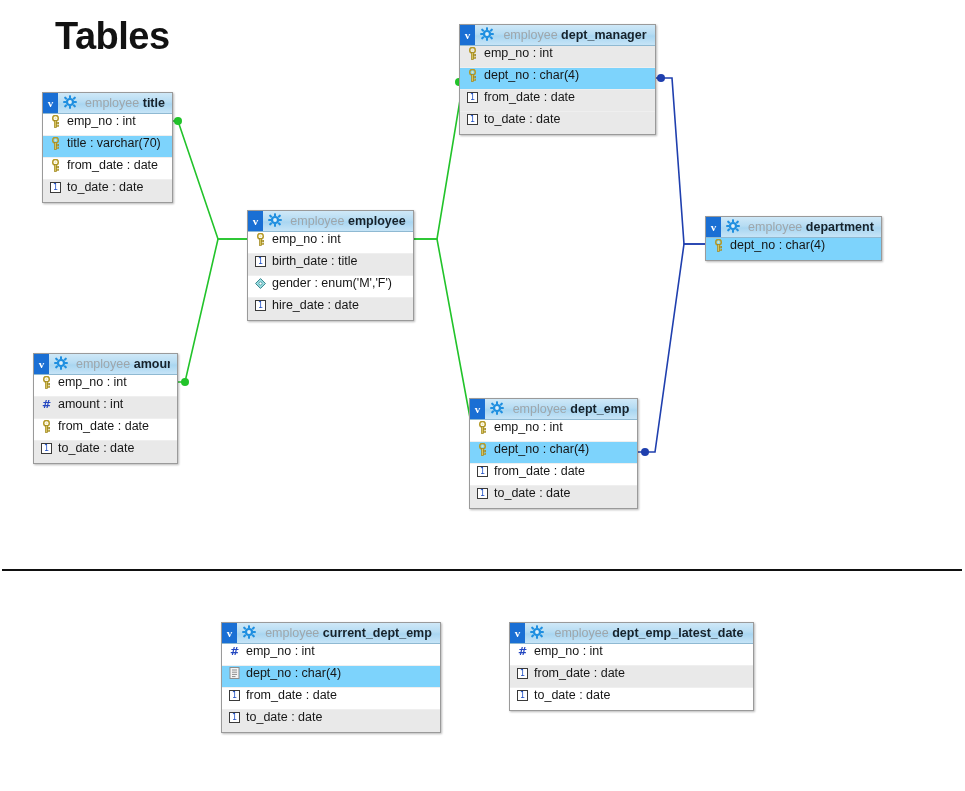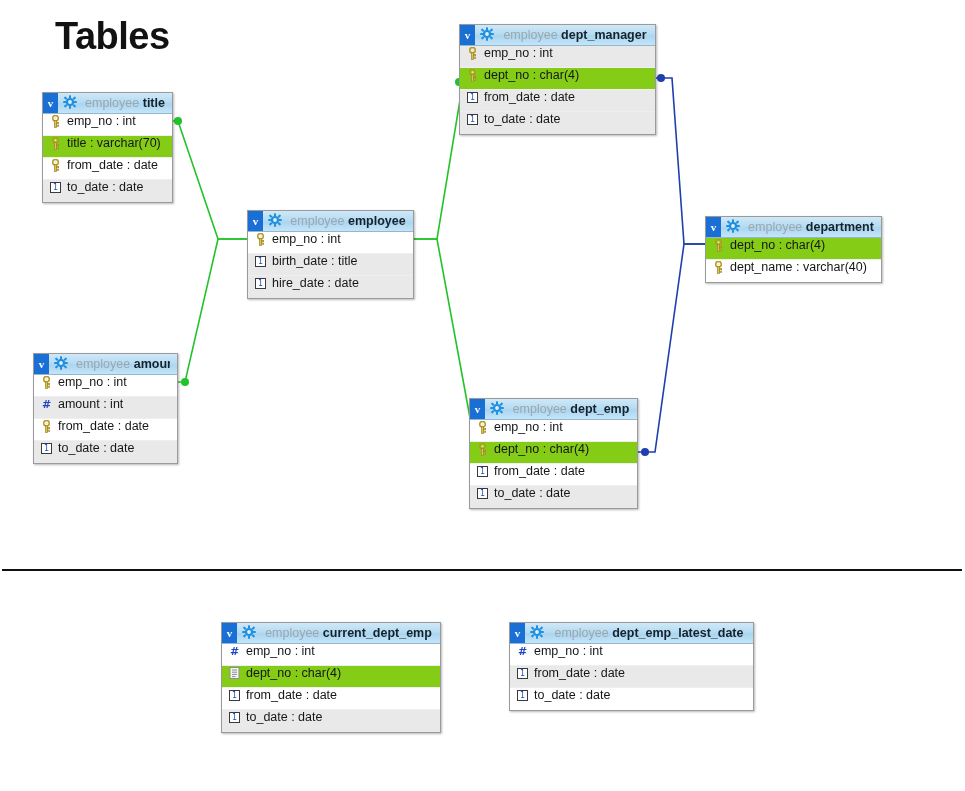--- a/index.html
+++ b/index.html
@@ -75,21 +75,21 @@
     display:flex;align-items:flex-start;
     height:22px;
     box-sizing:border-box;
     padding-left:6px;
     border-bottom:1px solid #efefef;
     background:#ffffff;
     white-space:nowrap;
   }
   .ent-row:last-child{border-bottom:none;}
   .ent-row.alt{background:#e9e9e9;}
-  .ent-row.hl{background:#84cc16;}
+  .ent-row.hl{background:#7dd3fc;}
   .row-icon{
     flex:0 0 auto;width:13px;height:14px;margin-right:5px;
     display:flex;align-items:center;justify-content:center;
   }
   .row-icon svg{display:block;}
   .row-text{
     font-size:12.5px;color:#161616;
     font-family:"Liberation Sans","DejaVu Sans",sans-serif;
   }
 </style>
@@ -289,20 +289,29 @@
           </div>
           <div class="ent-row alt">
             <span class="row-icon">
               <svg width="11" height="11" viewBox="0 0 11 11">
                 <rect x="0.5" y="0.5" width="10" height="10" fill="#ffffff" stroke="#3a3a3a" stroke-width="1"></rect>
                 <text x="5.5" y="8.4" font-size="8" text-anchor="middle" fill="#1f4fc4" font-family="DejaVu Sans, sans-serif">1</text>
               </svg>
             </span>
             <span class="row-text">birth_date : title</span>
           </div>
+          <div class="ent-row">
+            <span class="row-icon">
+              <svg width="11" height="11" viewBox="0 0 11 11">
+                <polygon points="5.5,0.6 10.4,5.5 5.5,10.4 0.6,5.5" fill="#9fe3e8" stroke="#2f7f86" stroke-width="1"></polygon>
+                <circle cx="5.5" cy="5.5" r="1.6" fill="#ffffff" stroke="#2f7f86" stroke-width="0.7"></circle>
+              </svg>
+            </span>
+            <span class="row-text">gender : enum('M','F')</span>
+          </div>
           <div class="ent-row alt">
             <span class="row-icon">
               <svg width="11" height="11" viewBox="0 0 11 11">
                 <rect x="0.5" y="0.5" width="10" height="10" fill="#ffffff" stroke="#3a3a3a" stroke-width="1"></rect>
                 <text x="5.5" y="8.4" font-size="8" text-anchor="middle" fill="#1f4fc4" font-family="DejaVu Sans, sans-serif">1</text>
               </svg>
             </span>
             <span class="row-text">hire_date : date</span>
           </div>
         </div>
@@ -465,32 +474,20 @@
             <span class="row-icon">
               <svg width="11" height="13" viewBox="0 0 11 13">
                 <circle cx="5.5" cy="3.2" r="2.8" fill="none" stroke="#b59a28" stroke-width="1.5"></circle>
                 <circle cx="5.5" cy="3.2" r="1" fill="#f3e9a8"></circle>
                 <rect x="4.4" y="5.4" width="2.2" height="7.2" fill="#d8c45a" stroke="#9d8622" stroke-width="0.7"></rect>
                 <rect x="6.4" y="7.4" width="2.3" height="1.3" fill="#d8c45a" stroke="#9d8622" stroke-width="0.6"></rect>
                 <rect x="6.4" y="10.0" width="2.3" height="1.3" fill="#d8c45a" stroke="#9d8622" stroke-width="0.6"></rect>
               </svg>
             </span>
             <span class="row-text">dept_no : char(4)</span>
-          </div>
-          <div class="ent-row">
-            <span class="row-icon">
-              <svg width="11" height="13" viewBox="0 0 11 13">
-                <circle cx="5.5" cy="3.2" r="2.8" fill="none" stroke="#b59a28" stroke-width="1.5"></circle>
-                <circle cx="5.5" cy="3.2" r="1" fill="#f3e9a8"></circle>
-                <rect x="4.4" y="5.4" width="2.2" height="7.2" fill="#d8c45a" stroke="#9d8622" stroke-width="0.7"></rect>
-                <rect x="6.4" y="7.4" width="2.3" height="1.3" fill="#d8c45a" stroke="#9d8622" stroke-width="0.6"></rect>
-                <rect x="6.4" y="10.0" width="2.3" height="1.3" fill="#d8c45a" stroke="#9d8622" stroke-width="0.6"></rect>
-              </svg>
-            </span>
-            <span class="row-text">dept_name : varchar(40)</span>
           </div>
         </div>
       </div>
       <div class="entity" style="left: 221px; top: 622px; width: 220px;">
         <div class="ent-header">
           <div class="v-badge">v</div>
           <span class="gear-icon">
             <svg width="14" height="14" viewBox="0 0 14 14">
               <g fill="#1f8fe0">
                 <rect x="6" y="0.2" width="2" height="3.2" rx="0.6"></rect>

